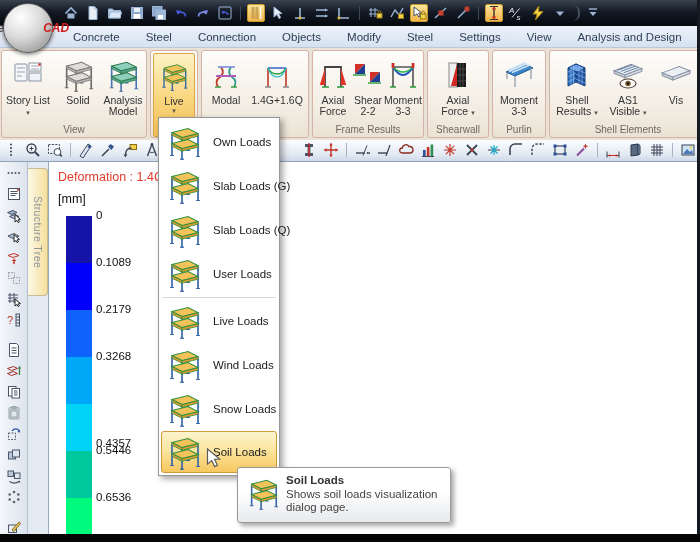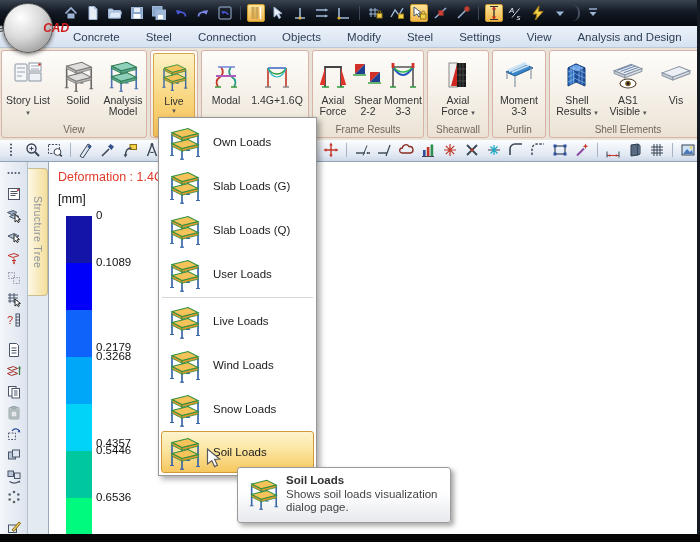--- a/index.html
+++ b/index.html
@@ -64,21 +64,21 @@
   .canvas { position:absolute; left:48px; top:0; width:649px; height:372px; background:#ffffff;
     border-left:1px solid #9aa8ba; }
   .deftext { position:absolute; left:9px; top:8px; font-size:12.5px; white-space:nowrap; }
   .unittext { position:absolute; left:9px; top:30px; font-size:12.5px; color:#111; }
   .scalebar { position:absolute; left:17px; top:54px; width:26px; }
   .scaleseg { width:26px; }
   .scalelabels { position:absolute; left:47px; top:54px; }
   .slabel { position:absolute; transform:translateY(-55%); font-size:11.5px; color:#111; white-space:nowrap; }
 
   
-  .menu { position:absolute; left:158px; top:117px; width:159px; z-index:40;
+  .menu { position:absolute; left:158px; top:117px; width:122px; z-index:40;
     background:#fff; border:1px solid #979797; box-shadow:3px 3px 6px rgba(0,0,0,.35); padding:2px 0; }
   .menu-item { height:44px; display:flex; align-items:center; }
   .menu-item .islot { width:36px; height:36px; margin-left:7px; flex:none; }
   .menu-item .mlabel { margin-left:11px; font-size:11.5px; color:#1a1a1a; white-space:nowrap; }
   .menu-sep { border-top:1px solid #d8d8d8; margin:1px 3px; }
   .menu-item.hl { margin:0 2px; height:42px;
     background:linear-gradient(#fdf4cd,#fbe5a0 45%,#f6c75f); border:1px solid #d09a3c; border-radius:3px; }
   .menu-item.hl .islot { margin-left:4px; }
 
   
@@ -822,21 +822,21 @@
           <div class="scaleseg" style="height: 47px; background: rgb(0, 0, 250);"></div>
           <div class="scaleseg" style="height: 47px; background: rgb(15, 98, 250);"></div>
           <div class="scaleseg" style="height: 47px; background: rgb(0, 166, 248);"></div>
           <div class="scaleseg" style="height: 47px; background: rgb(0, 210, 248);"></div>
           <div class="scaleseg" style="height: 47px; background: rgb(0, 200, 158);"></div>
           <div class="scaleseg" style="height: 36px; background: rgb(0, 250, 126);"></div>
         </div>
       <div class="scalelabels" id="scalelabels">
           <div class="slabel" style="top: 0px;">0</div>
           <div class="slabel" style="top: 47px;">0.1089</div>
-          <div class="slabel" style="top: 94px; margin-top: 38px;">0.2179</div>
+          <div class="slabel" style="top: 94px;">0.2179</div>
           <div class="slabel" style="top: 141px;">0.3268</div>
           <div class="slabel" style="top: 188px; margin-top: 40px;">0.4357</div>
           <div class="slabel" style="top: 235px;">0.5446</div>
           <div class="slabel" style="top: 282px;">0.6536</div>
         </div>
     </div>
     <div class="treetab">
       <span>Structure Tree</span>
     </div>
   </div>

